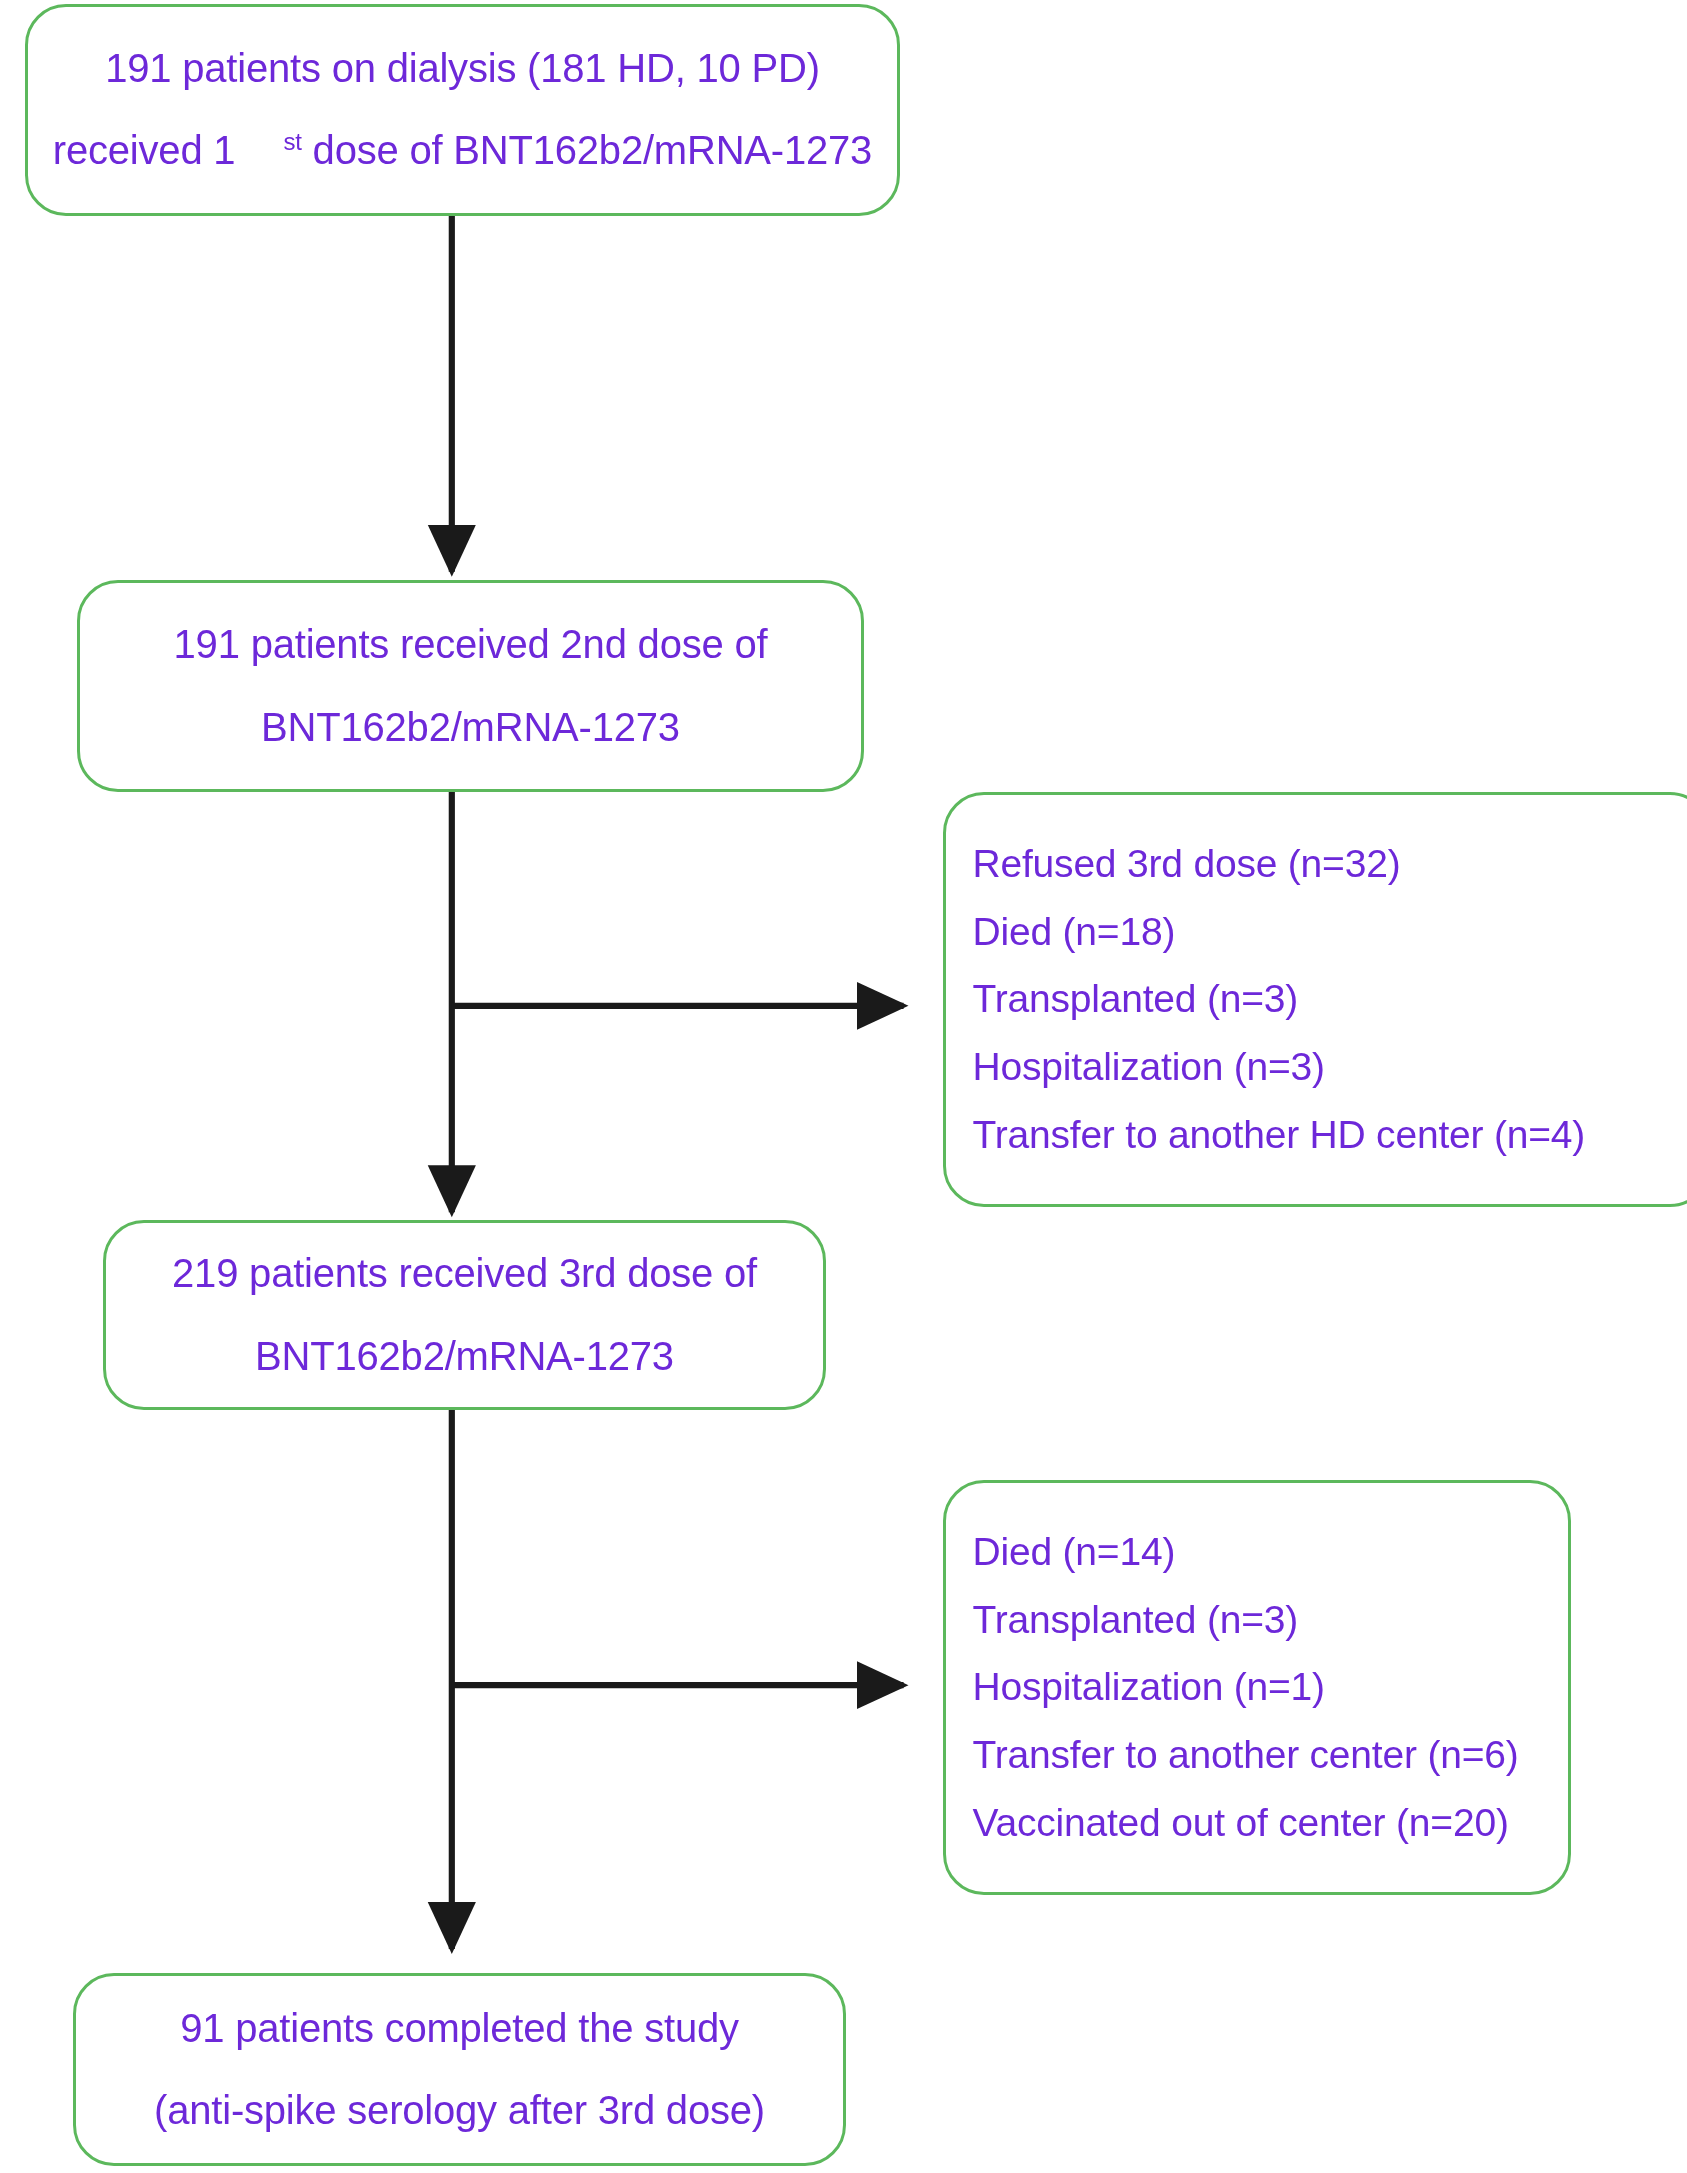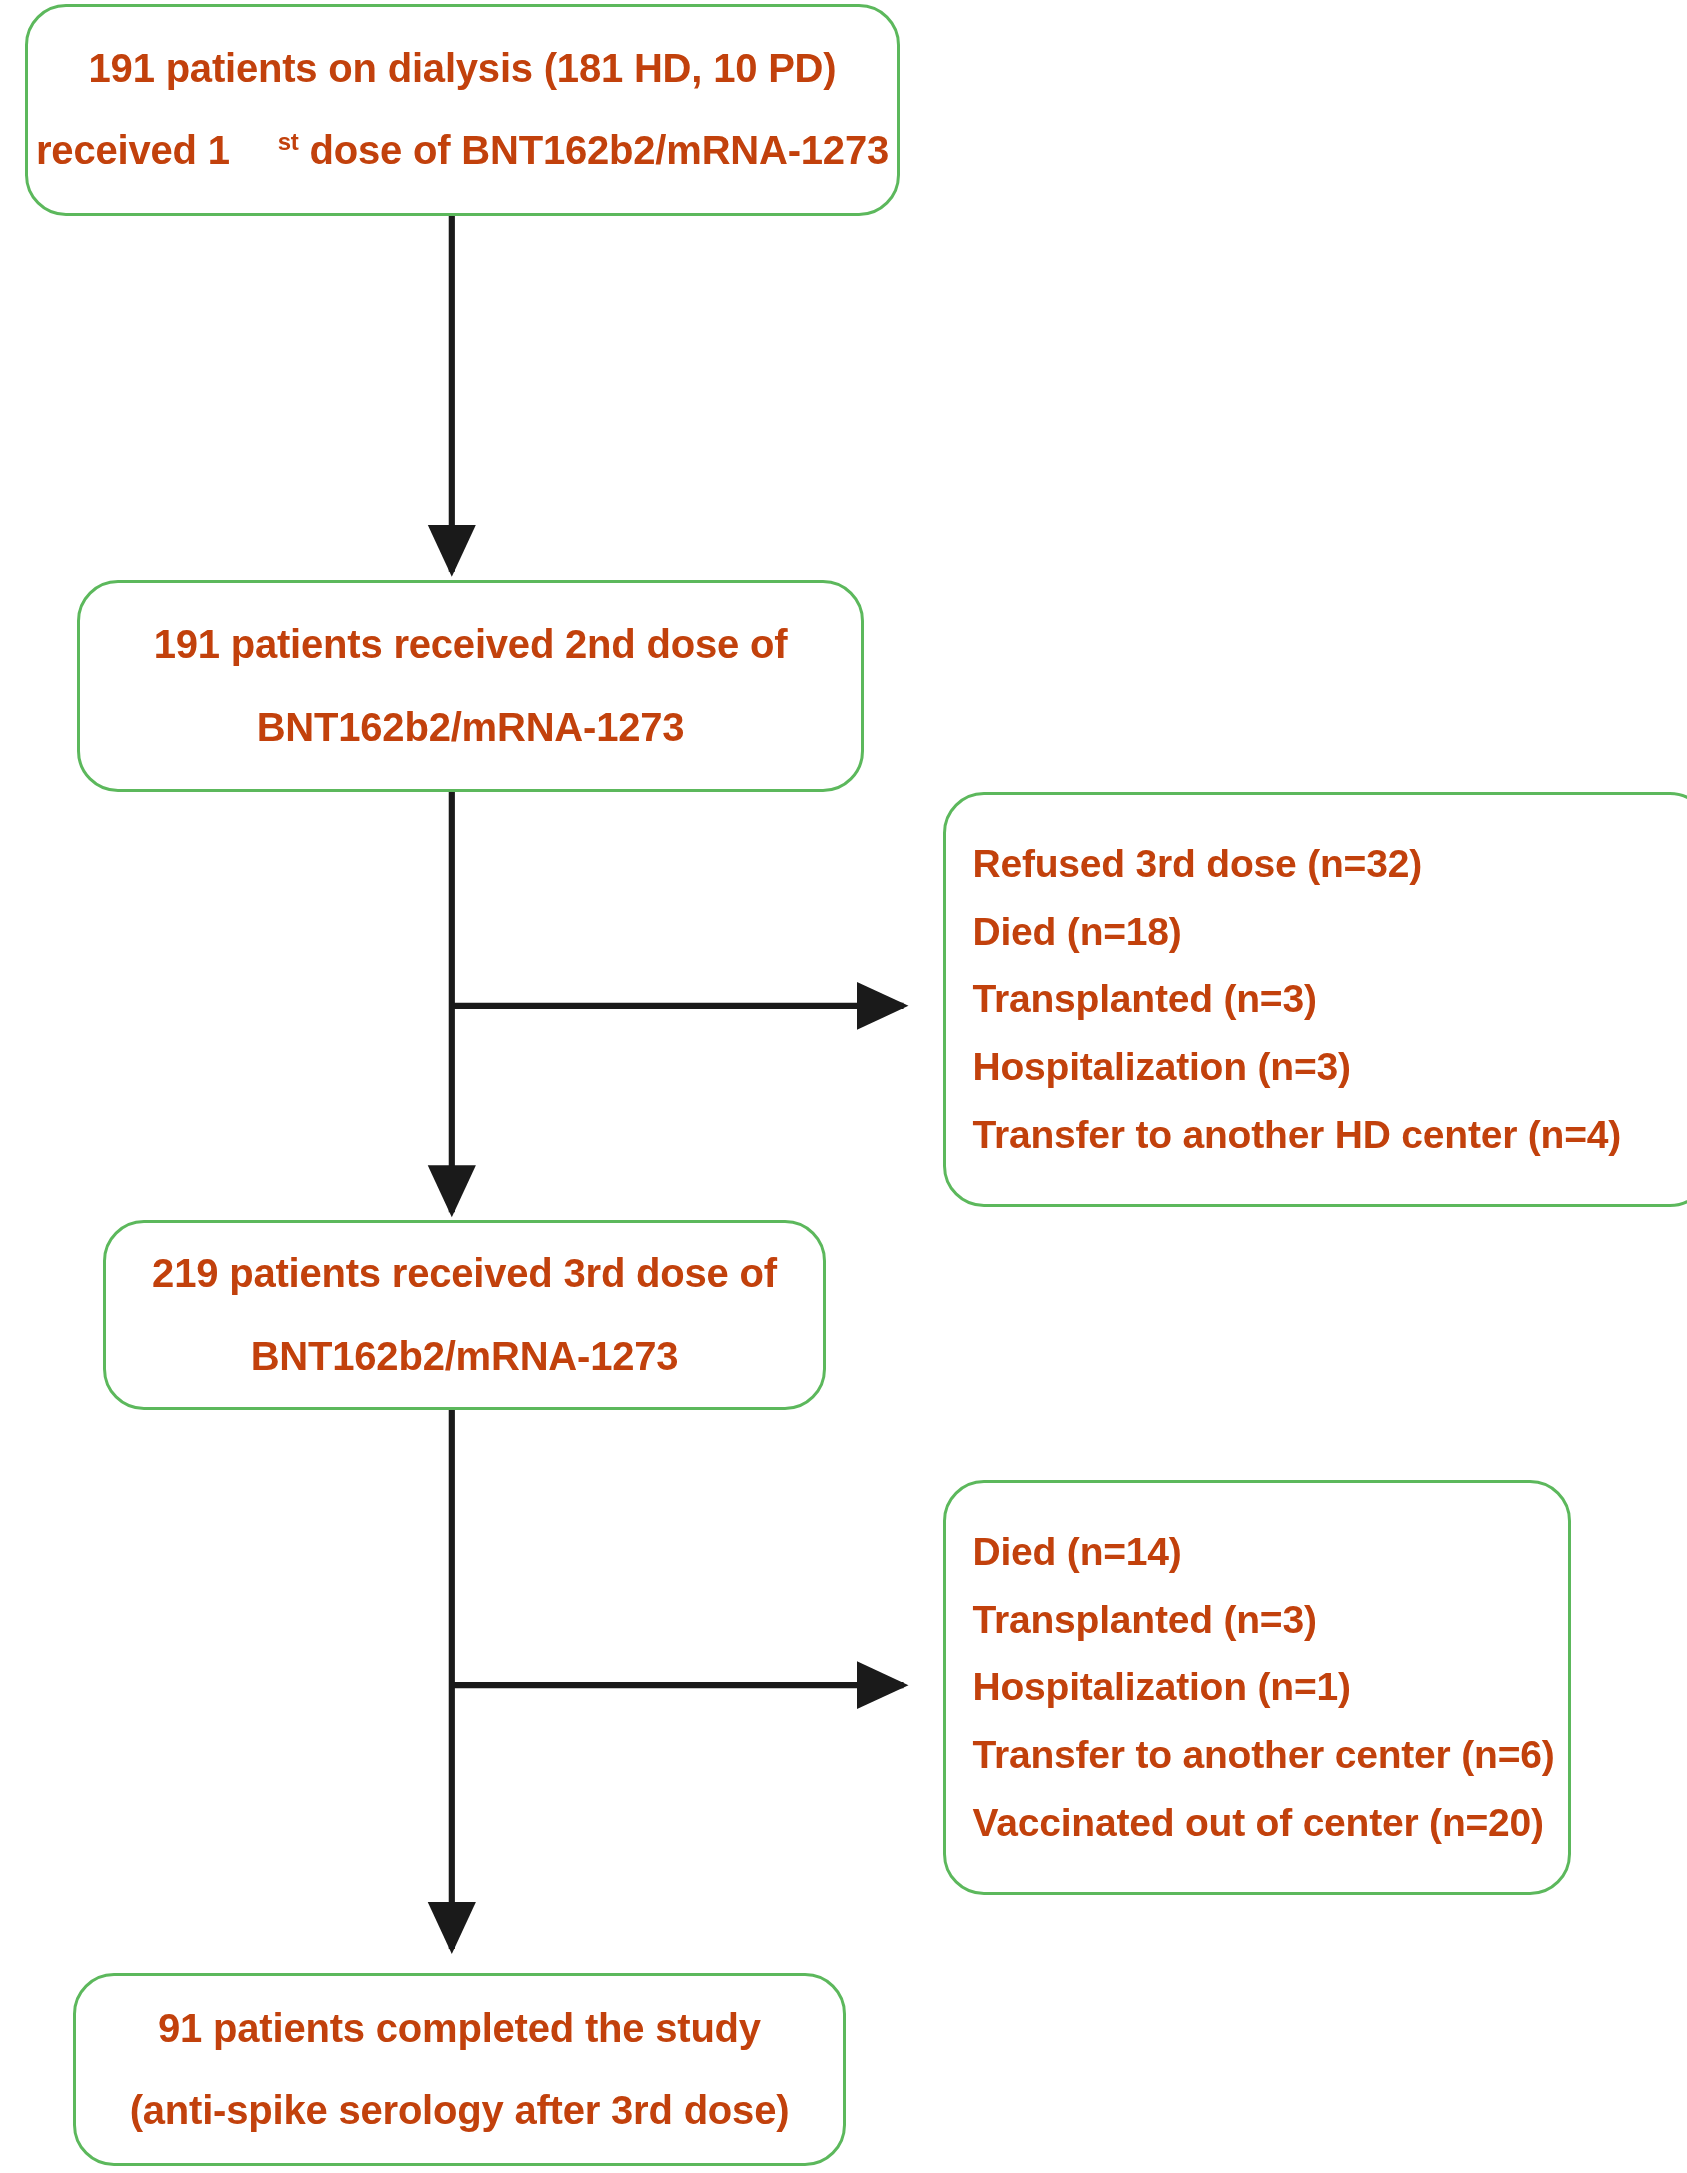--- a/index.html
+++ b/index.html
@@ -50,26 +50,25 @@
 
   .node.listed {
     align-items: flex-start;
     text-align: left;
     padding-left: 26.5px;
     padding-right: 0;
     margin-left: 32px;
   }
 
   .node-line {
-    color: #c2410c;
+    color: #6d28d9;
     font-size: 40px;
     line-height: 1.08;
     letter-spacing: -0.2px;
     white-space: nowrap;
-    font-weight: bold;
   }
 
   .node.centered .node-line + .node-line {
     margin-top: 39px;
   }
 
   .node.listed .node-line {
     font-size: 39px;
   }
   .node.listed .node-line + .node-line {

